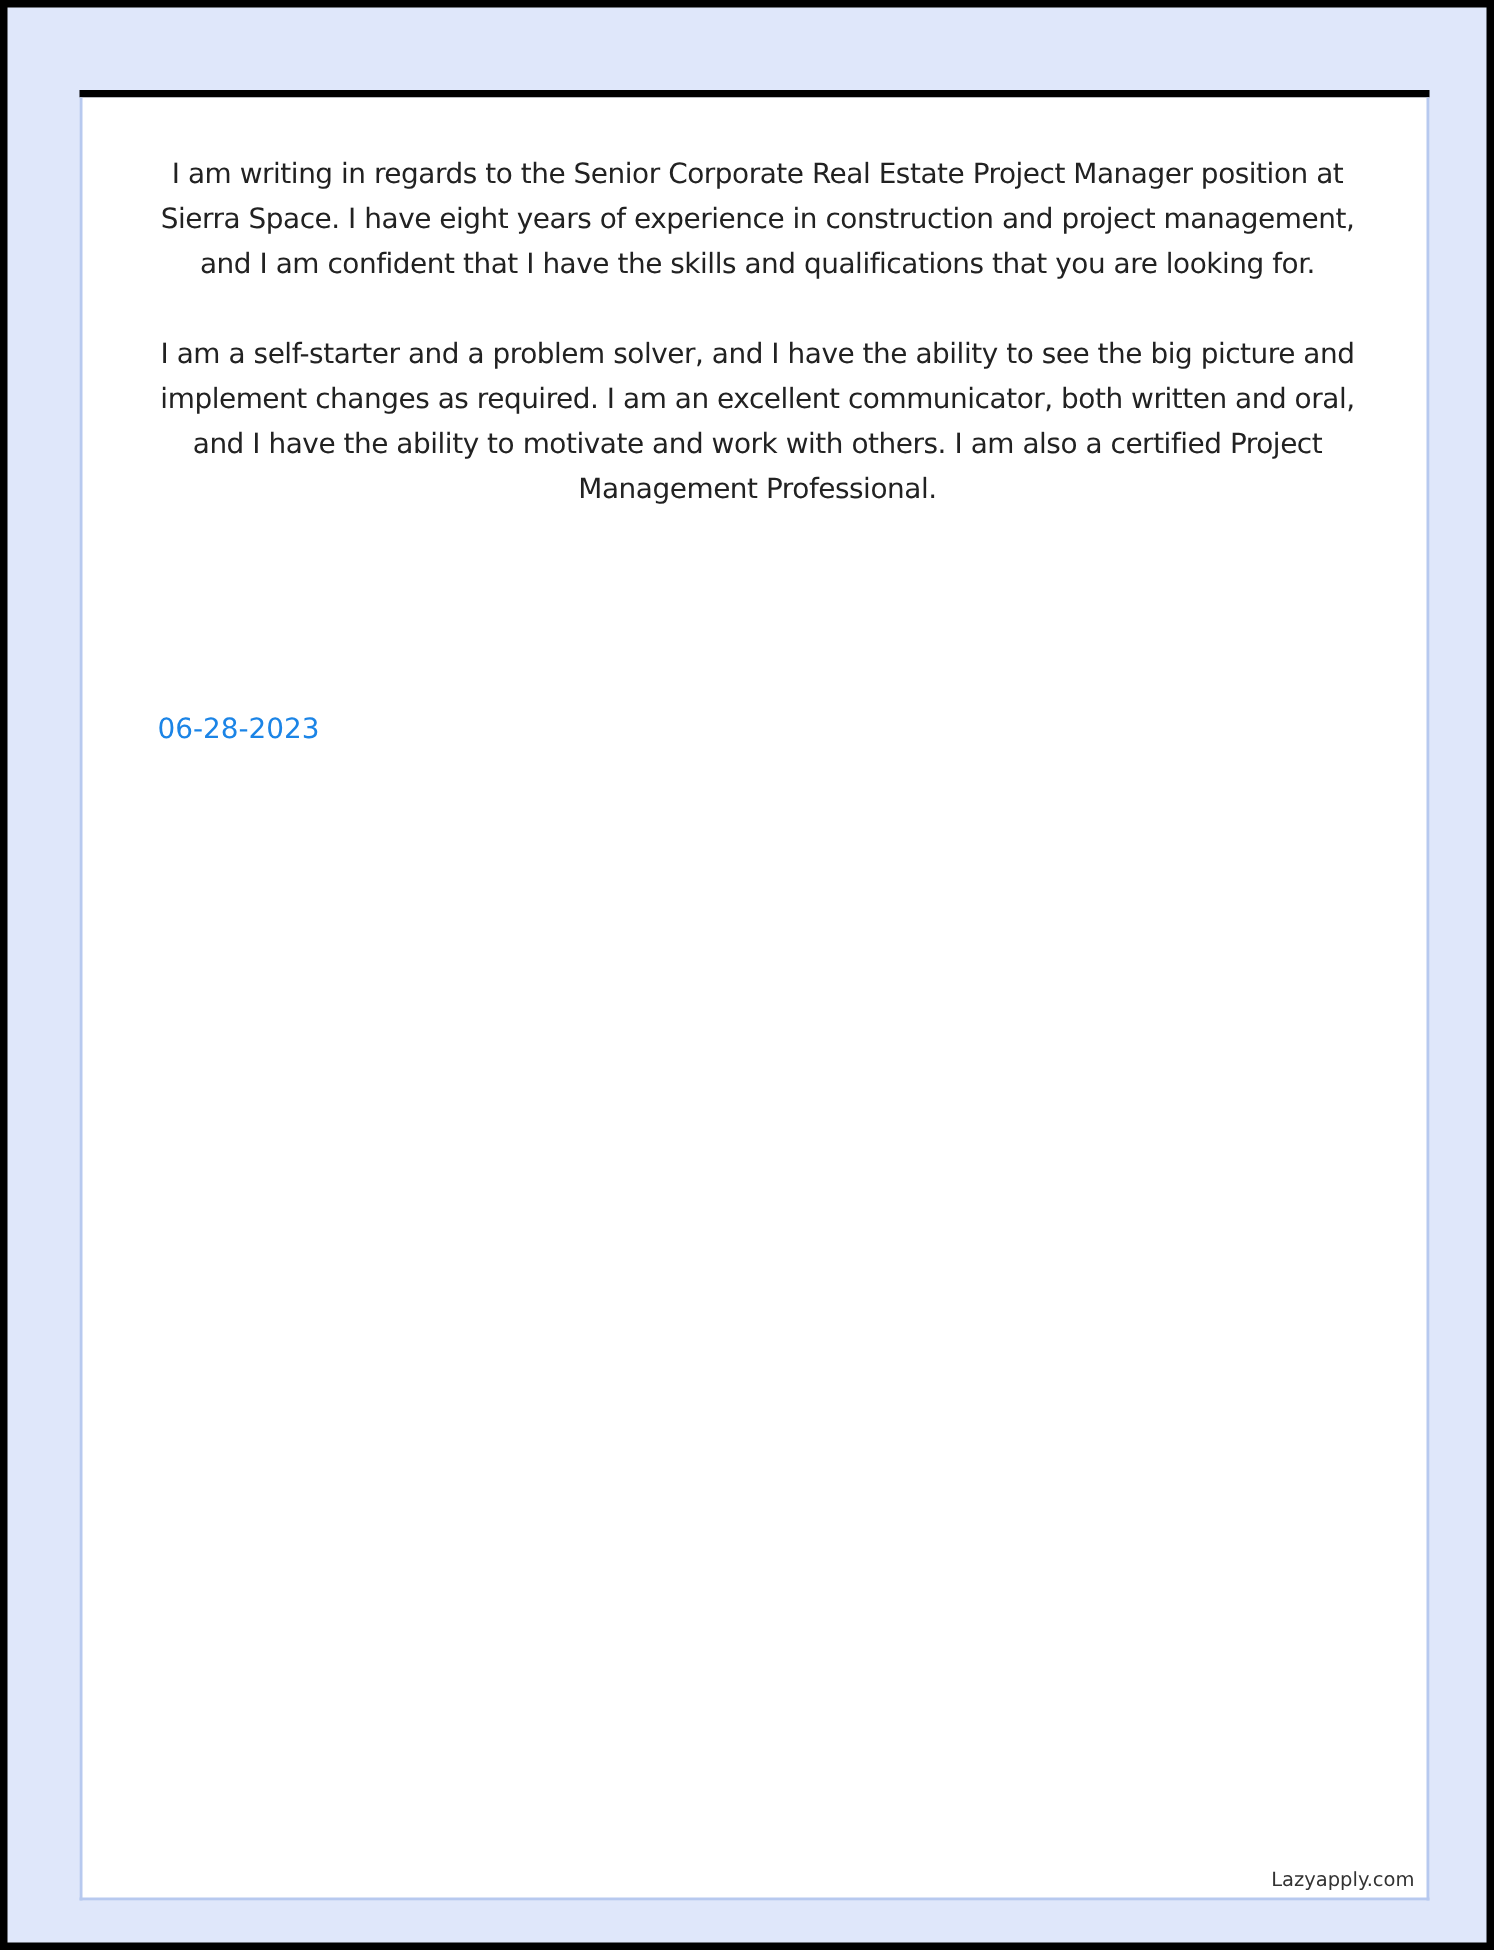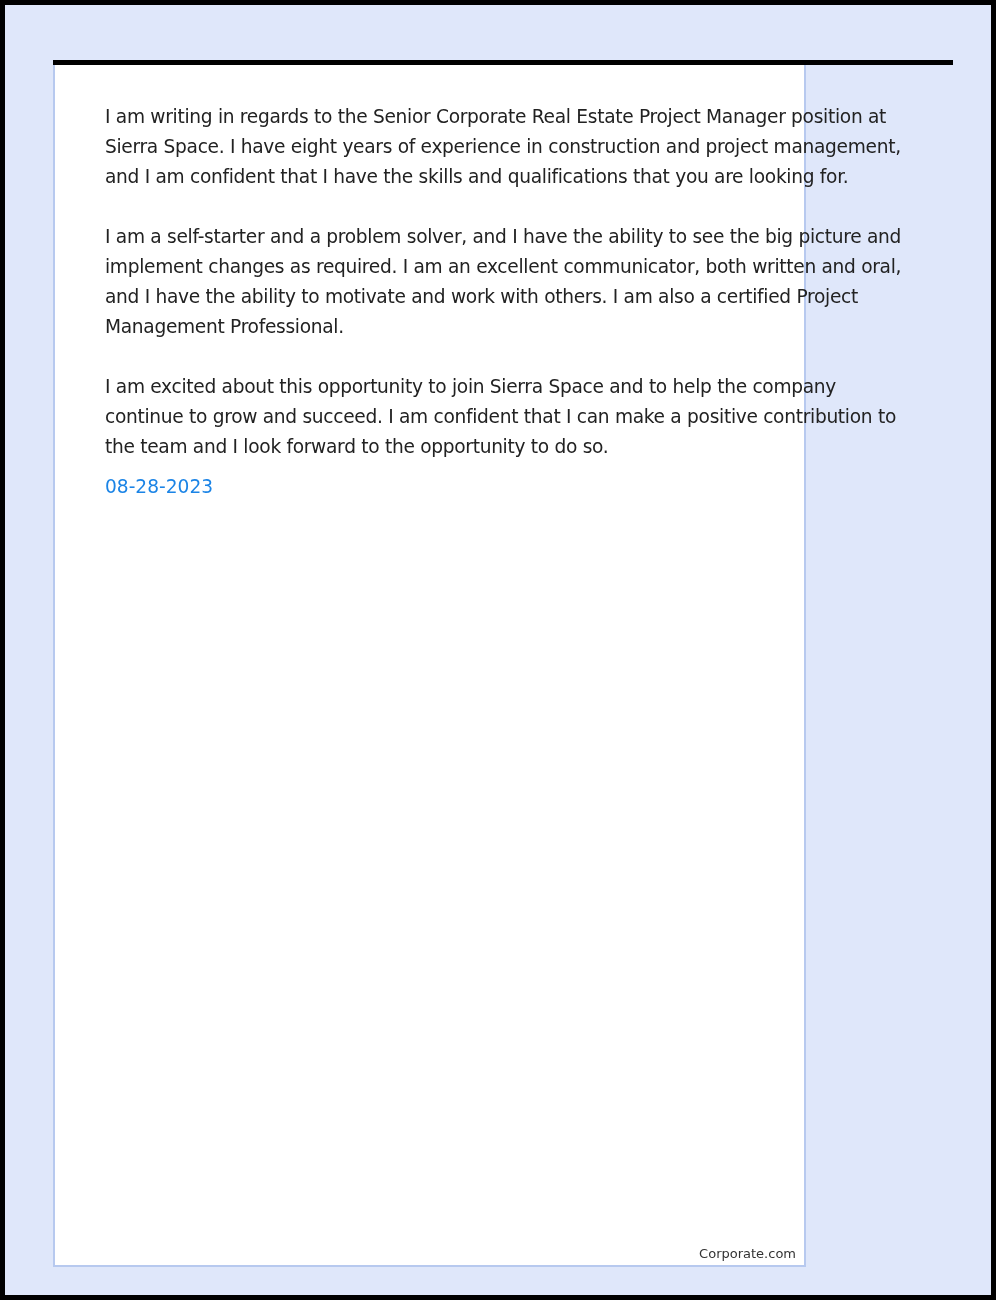--- a/index.html
+++ b/index.html
@@ -18,23 +18,23 @@
       font-size: 37px; letter-spacing: -1px;
       color: #dfe7fa;
       -webkit-text-stroke: 1.2px #444444;
       line-height: 46px; white-space: nowrap;
     }
     .rule {
       position: absolute; left: 48px; top: 55px; width: 900px; height: 5px;
       background: #000000;
     }
     .page {
-      position: absolute; left: 48px; top: 60px; width: 753px; height: 1202px;
+      position: absolute; left: 48px; top: 60px; width: 900px; height: 1202px;
       background: #ffffff; box-sizing: border-box;
-      border-left: 2px solid #b7c9ef; border-right: 2px solid #b7c9ef; border-bottom: 2px solid #b7c9ef;
+      border-left: 2px solid #b7c9ef; border-right: 2px solid #b7c9ef; border-bottom: 2px solid #b7c9ef; text-align: center;
     }
     .body-text {
       position: absolute; left: 50px; top: 37px; width: 800px;
       font-size: 18.6px; line-height: 30px; color: #222222;
       letter-spacing: -0.3px;
     }
     .body-text p { margin: 0 0 30px 0; }
     .date {
       position: absolute; left: 50px; top: 407px;
       font-size: 18.6px; line-height: 30px; color: #1b84e6;
@@ -46,18 +46,17 @@
   </style>
 </head>
 <body>
 
 <div class="frame">
   <div class="rule"></div>
   <div class="page">
     <div class="body-text">
       <p>I am writing in regards to the Senior Corporate Real Estate Project Manager position at Sierra Space. I have eight years of experience in construction and project management, and I am confident that I have the skills and qualifications that you are looking for.</p>
       <p>I am a self-starter and a problem solver, and I have the ability to see the big picture and implement changes as required. I am an excellent communicator, both written and oral, and I have the ability to motivate and work with others. I am also a certified Project Management Professional.</p>
-      <p>I am excited about this opportunity to join Sierra Space and to help the company continue to grow and succeed. I am confident that I can make a positive contribution to the team and I look forward to the opportunity to do so.</p>
     </div>
-    <div class="date">08-28-2023</div>
-    <div class="footer">Corporate.com</div>
+    <div class="date">06-28-2023</div>
+    <div class="footer">Lazyapply.com</div>
   </div>
 </div>
 
 </body></html>

